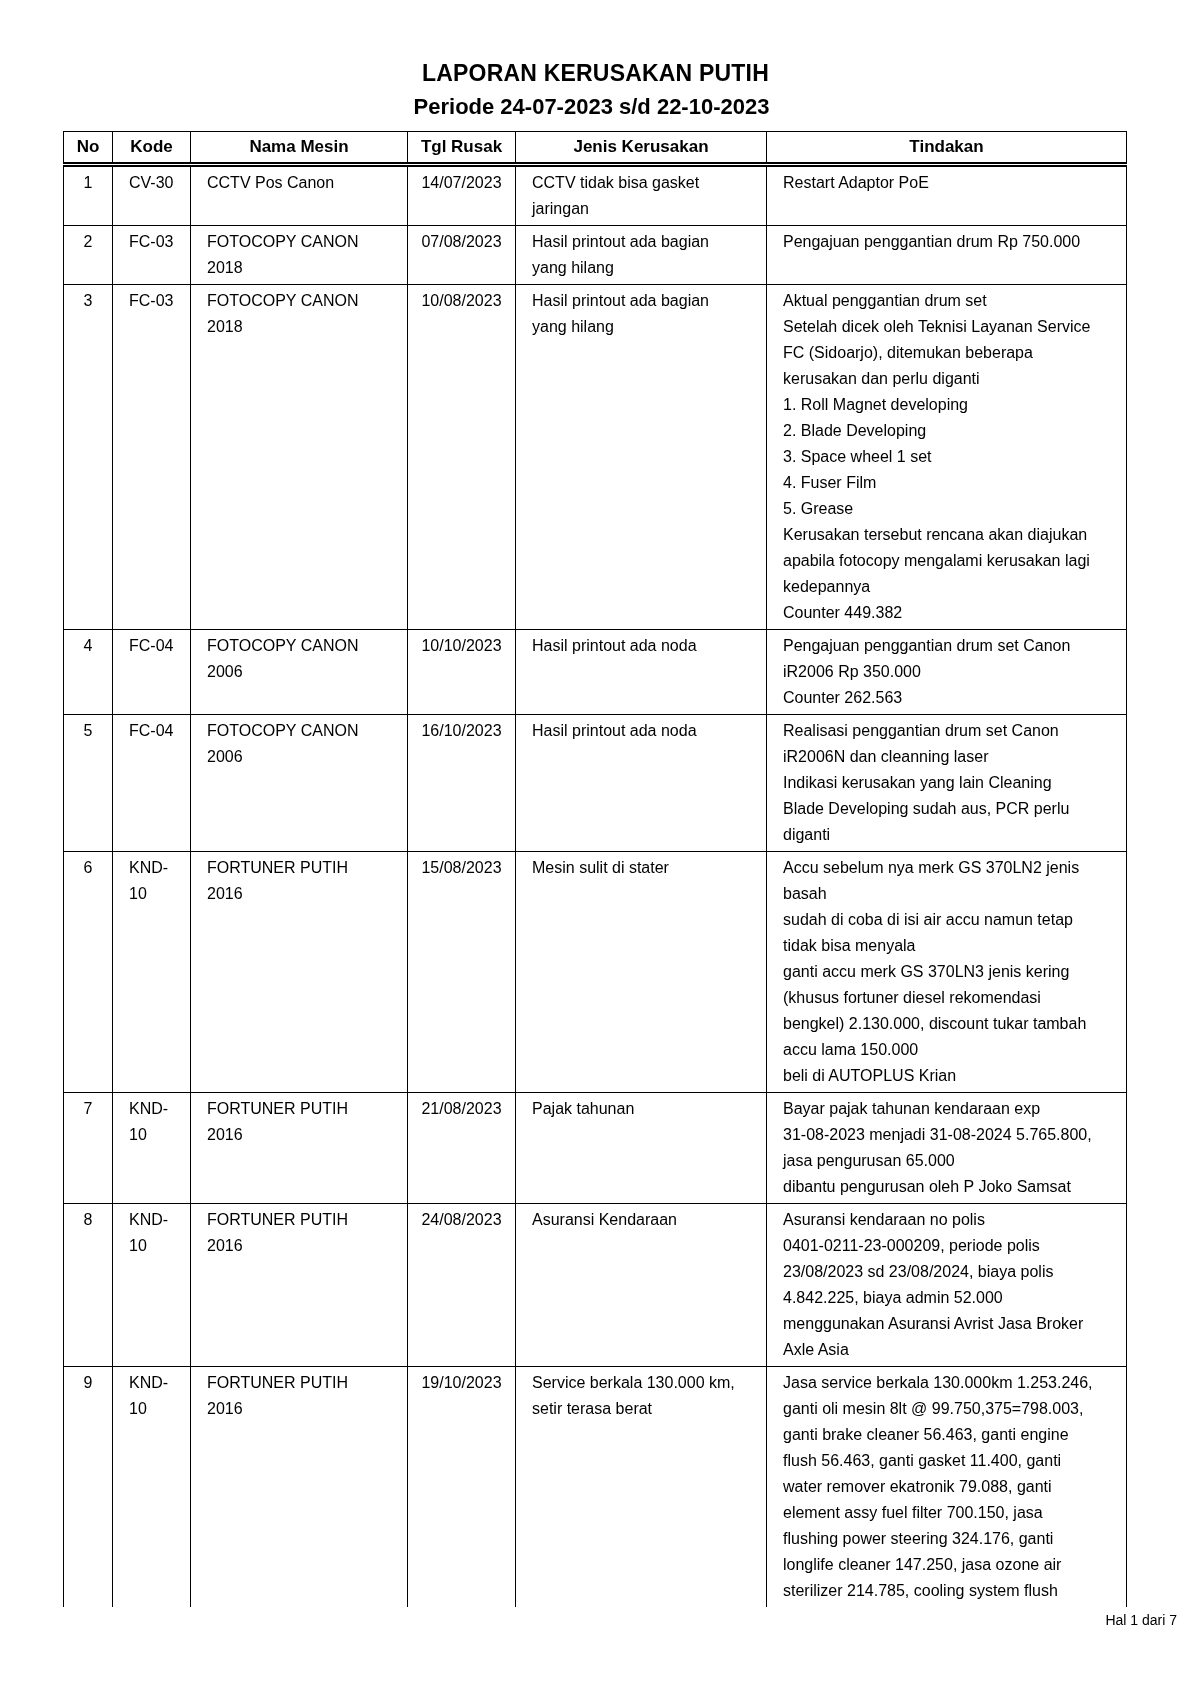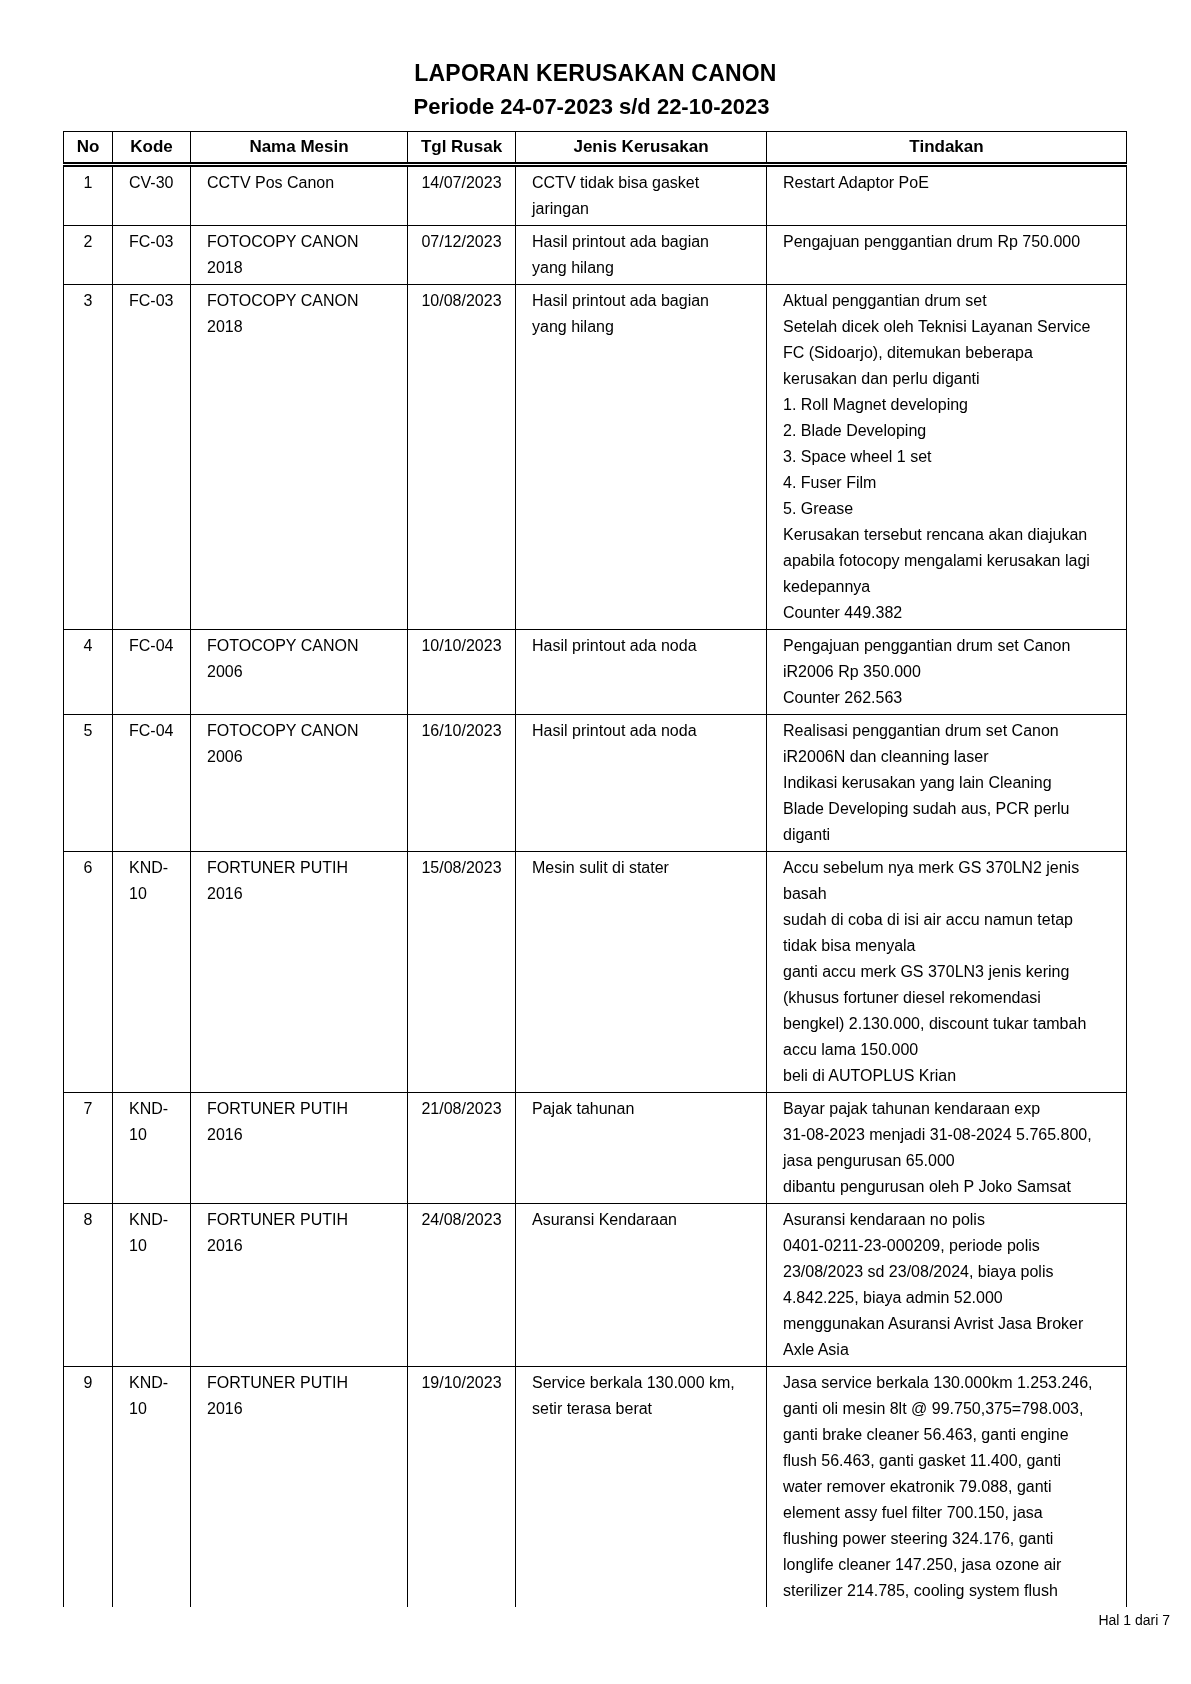--- a/index.html
+++ b/index.html
@@ -48,32 +48,32 @@
     padding: 3px 16px;
     white-space: pre-line;
     word-wrap: break-word;
   }
   .report td.col-no   { text-align: center; padding: 3px 2px; }
   .report td.col-tgl  { text-align: center; padding: 3px 2px; }
   .report tr:last-child td { border-bottom: none; }
   .page-footer {
     position: absolute;
     top: 1612px;
-    right: 21px;
+    right: 14px;
     font-size: 14px;
     color: #000;
   }
 </style>
 </head>
 <body>
 
 <div class="page">
 
   <div class="title-block">
-    <h1 class="doc-title">LAPORAN KERUSAKAN CANON</h1>
+    <h1 class="doc-title">LAPORAN KERUSAKAN PUTIH</h1>
     <h2 class="doc-subtitle">Periode 24-07-2023 s/d 22-10-2023</h2>
   </div>
 
   <table class="report">
     <colgroup>
       <col style="width:49px">
       <col style="width:78px">
       <col style="width:217px">
       <col style="width:108px">
       <col style="width:251px">
@@ -97,21 +97,21 @@
     <td class="col-tgl">14/07/2023</td>
     <td class="col-jenis">CCTV tidak bisa gasket
 jaringan</td>
     <td class="col-tindakan">Restart Adaptor PoE</td>
   </tr>
         <tr>
     <td class="col-no">2</td>
     <td class="col-kode">FC-03</td>
     <td class="col-nama">FOTOCOPY CANON
 2018</td>
-    <td class="col-tgl">07/12/2023</td>
+    <td class="col-tgl">07/08/2023</td>
     <td class="col-jenis">Hasil printout ada bagian
 yang hilang</td>
     <td class="col-tindakan">Pengajuan penggantian drum Rp 750.000</td>
   </tr>
         <tr>
     <td class="col-no">3</td>
     <td class="col-kode">FC-03</td>
     <td class="col-nama">FOTOCOPY CANON
 2018</td>
     <td class="col-tgl">10/08/2023</td>

